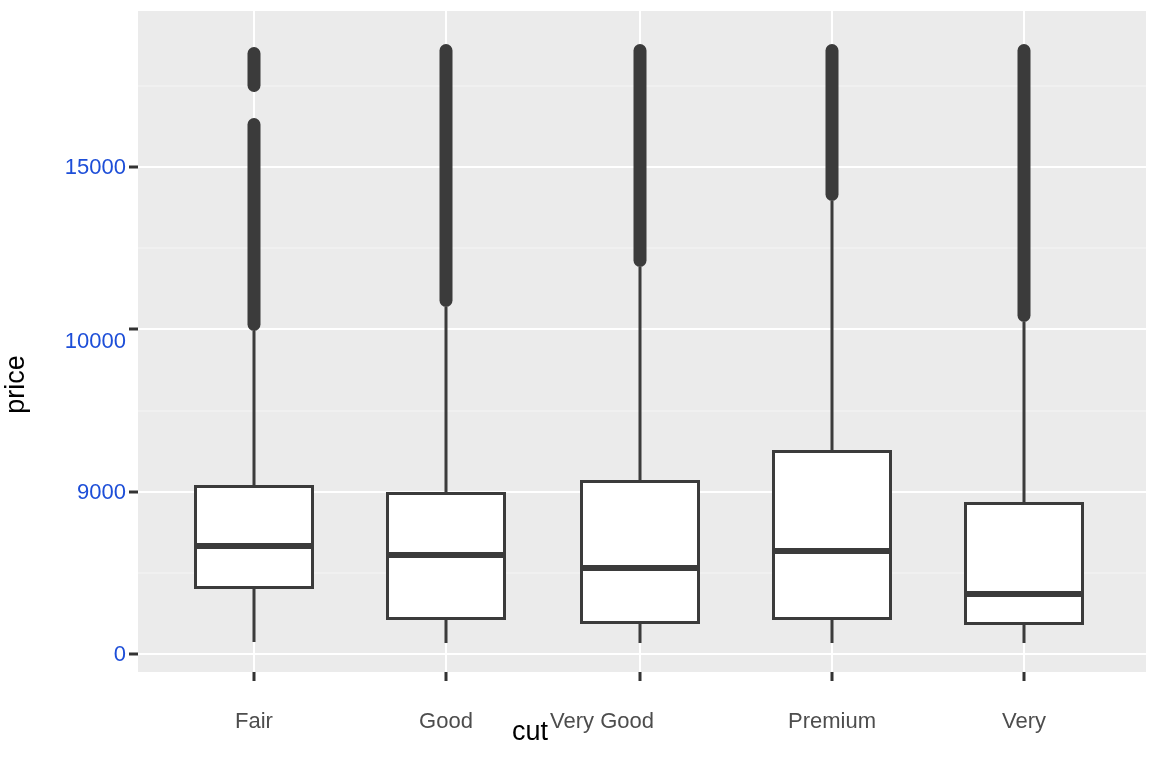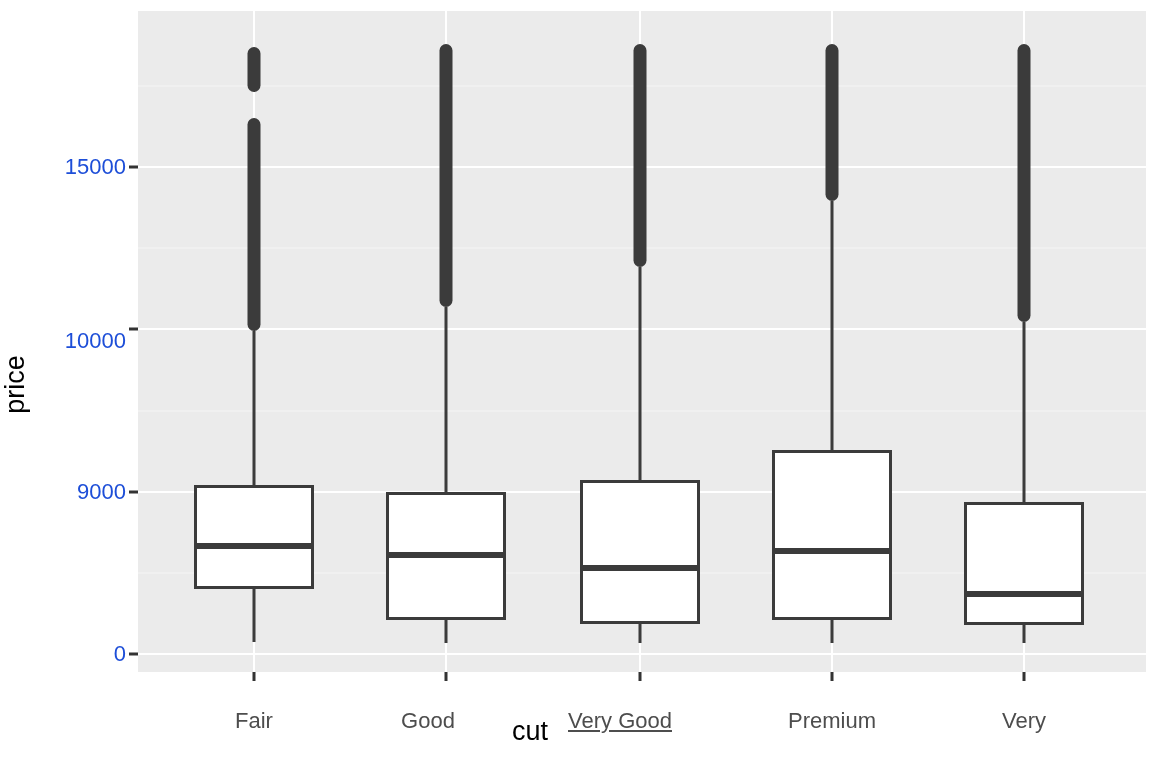--- a/index.html
+++ b/index.html
@@ -211,21 +211,21 @@
   <div id="x-axis-title">
     <span>cut</span>
   </div>
 
 <div class="y-tick-mark" style="top: 654px;"></div>
     <div class="y-tick-mark" style="top: 491.667px;"></div>
     <div class="y-tick-mark" style="top: 329.333px;"></div>
     <div class="y-tick-mark" style="top: 167px;"></div>
     <div class="x-tick-label" style="left: 254px;">Fair</div>
     <div class="x-tick-mark" style="left: 254px;"></div>
-    <div class="x-tick-label" style="left: 428px;">Good</div>
+    <div class="x-tick-label" style="left: 446px;">Good</div>
     <div class="x-tick-mark" style="left: 446px;"></div>
-    <div class="x-tick-label" style="left: 620px; text-decoration: underline;">Very Good</div>
+    <div class="x-tick-label" style="left: 602px;">Very Good</div>
     <div class="x-tick-mark" style="left: 640px;"></div>
     <div class="x-tick-label" style="left: 832px;">Premium</div>
     <div class="x-tick-mark" style="left: 832px;"></div>
     <div class="x-tick-label" style="left: 1024px;">Very</div>
     <div class="x-tick-mark" style="left: 1024px;"></div>
   </div>
 
 </body></html>

